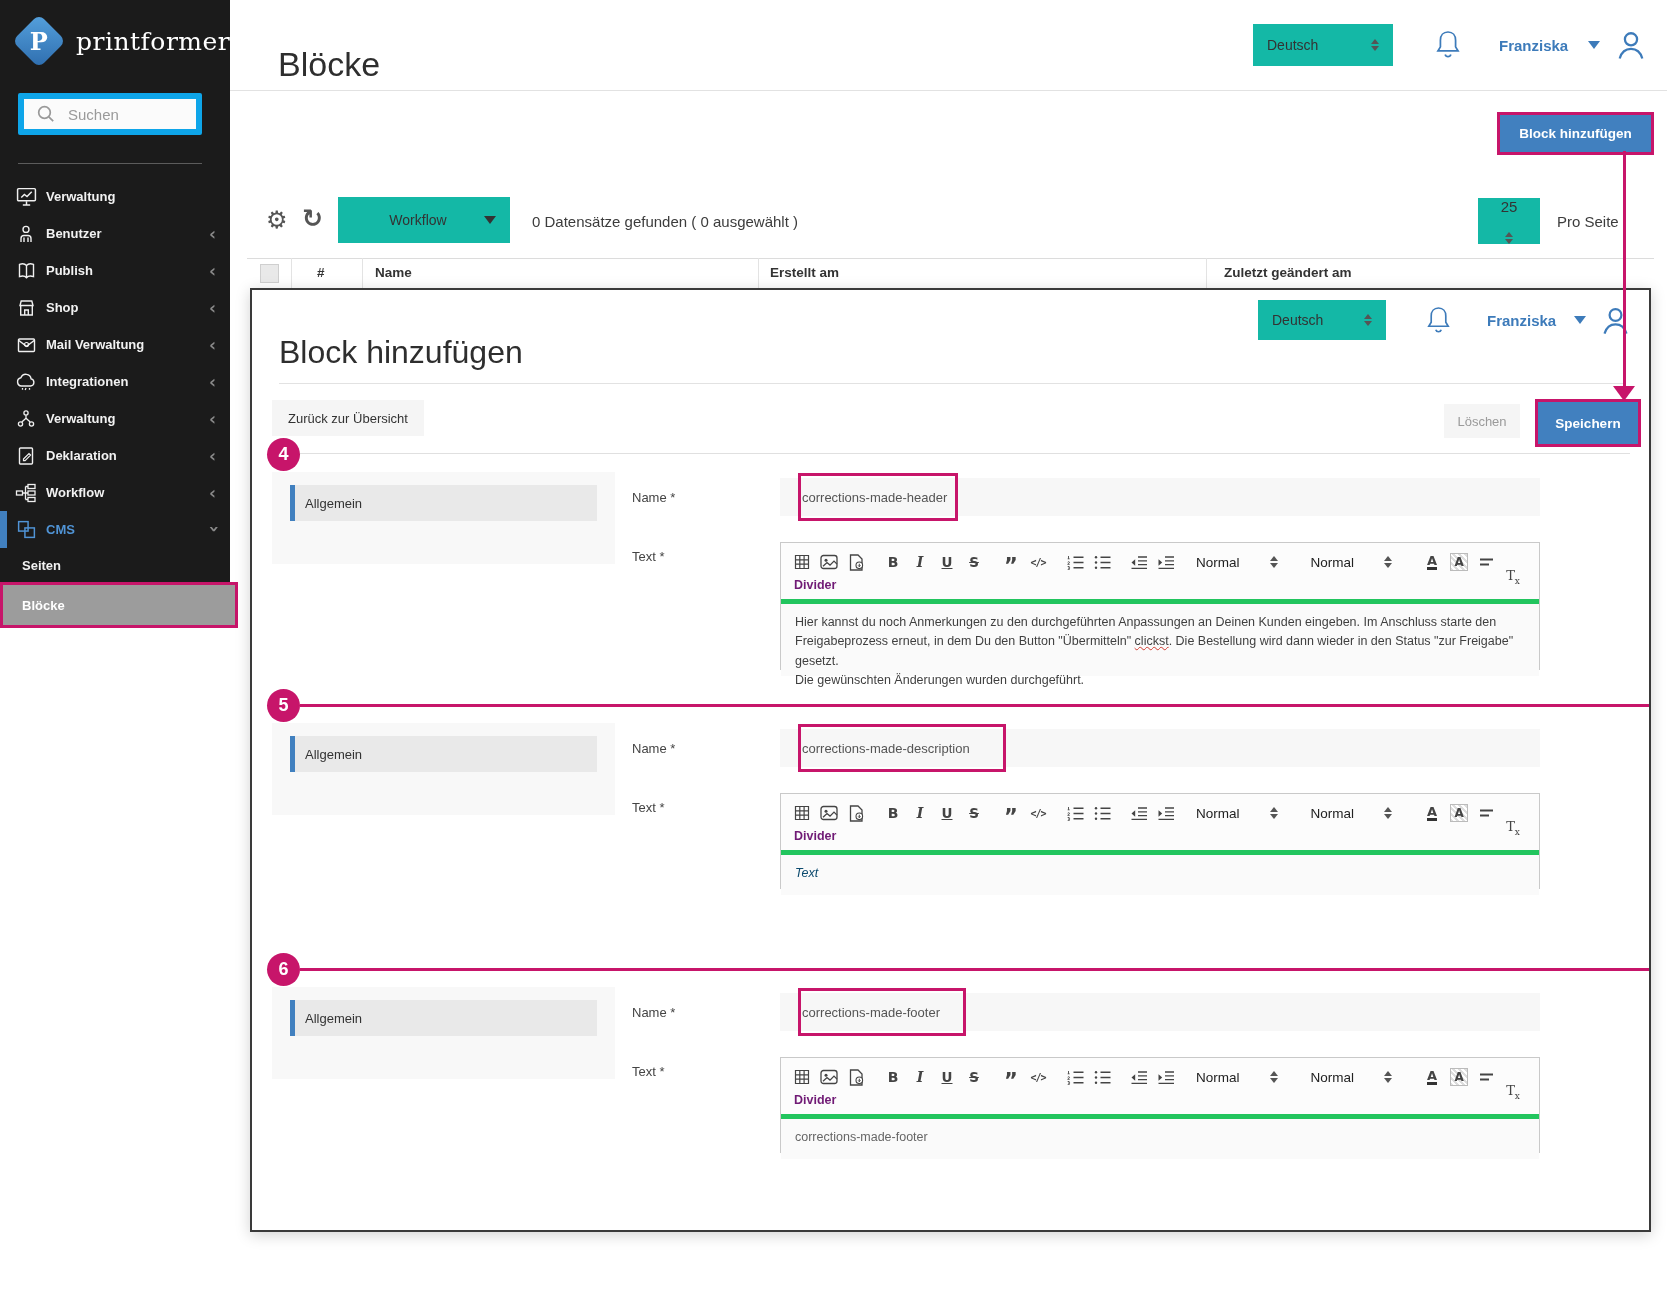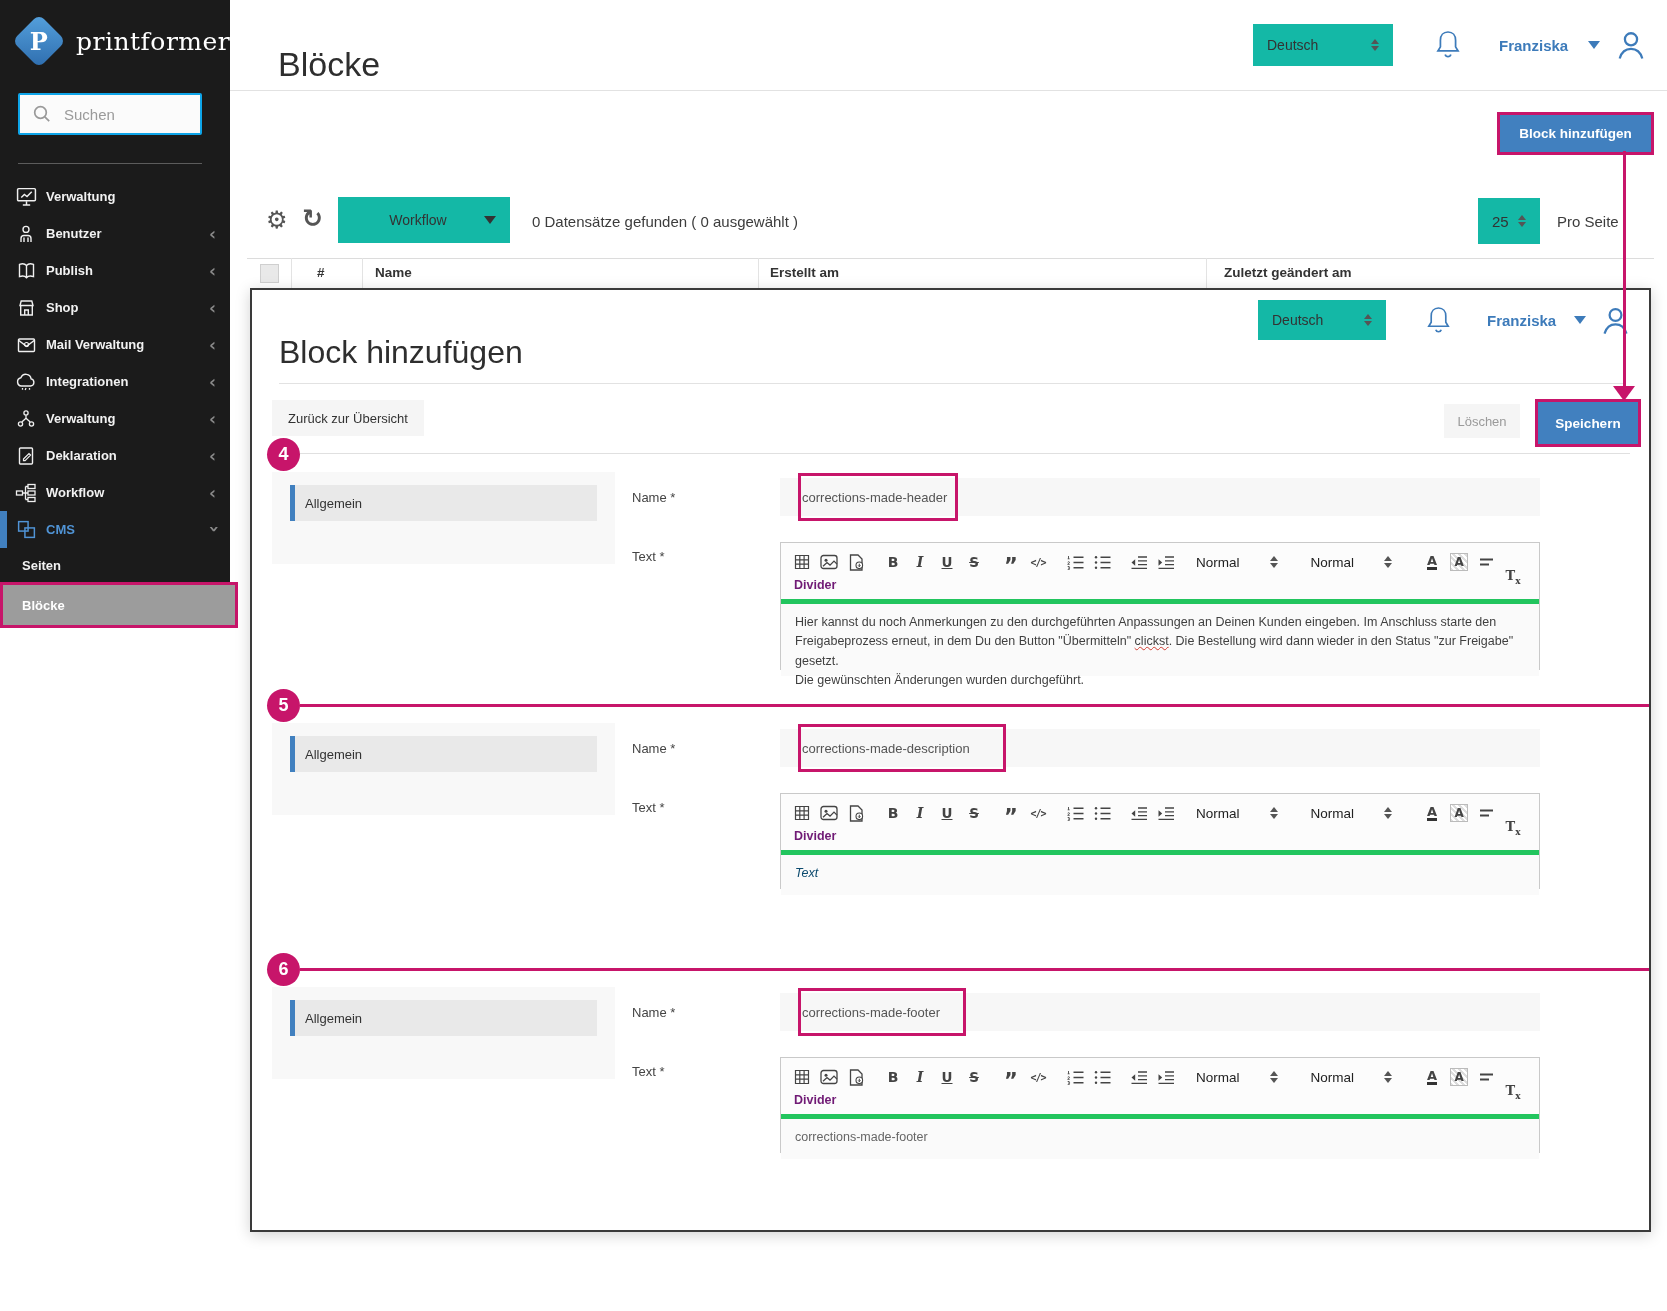--- a/index.html
+++ b/index.html
@@ -8,21 +8,21 @@
   .abs{position:absolute;}
 
   
   .sidebar{position:absolute;left:0;top:0;width:230px;height:628px;background:#1b1b1b;z-index:5;}
   .logo-row{position:absolute;left:16px;top:18px;display:flex;align-items:center;gap:14px;}
   .logo-diamond{width:38px;height:38px;border-radius:7px;transform:rotate(45deg);
     background:linear-gradient(135deg,#55a1dd,#2e6dae);display:flex;align-items:center;justify-content:center;margin:4px;}
   .logo-diamond span{transform:rotate(-45deg);color:#fff;font-family:"DejaVu Serif",serif;font-weight:bold;font-size:24px;}
   .logo-text{color:#fff;font-family:"DejaVu Serif",serif;font-size:25px;letter-spacing:.5px;}
   .search-box{position:absolute;left:18px;top:93px;width:184px;height:42px;background:#fbfbfb;
-    border:2px solid #0ea5e9;border-radius:2px;display:flex;align-items:center;gap:10px;padding:8px 12px;box-sizing:border-box;}
+    border:6px solid #0ea5e9;border-radius:2px;display:flex;align-items:center;gap:10px;padding:8px 12px;box-sizing:border-box;}
   .search-box input{border:none;outline:none;background:transparent;font-size:15px;color:#444;width:120px;
     font-family:"Liberation Sans",sans-serif;}
   .search-box input::placeholder{color:#9a9a9a;}
   .side-divider{position:absolute;left:18px;top:163px;width:184px;height:1px;background:#5c5c5c;}
   .side-menu{position:absolute;left:0;top:178px;width:230px;}
   .side-item{position:relative;height:37px;display:flex;align-items:center;color:#f2f2f2;font-size:13px;font-weight:bold;cursor:pointer;}
   .side-item .sicon{width:24px;margin-left:14px;margin-right:8px;display:flex;align-items:center;justify-content:center;}
   .side-item .chev{position:absolute;right:14px;color:#8a8a8a;font-size:17px;font-family:"DejaVu Sans",sans-serif;}
   .side-item.expanded .chev{transform:rotate(-90deg);top:8px;}
   .side-item.cms{color:#5094d6;}
@@ -50,21 +50,21 @@
   .add-btn-box{position:absolute;left:1497px;top:112px;width:151px;height:37px;}
   .btn-blue{background:#4180bf;color:#fff;border:none;font-size:13.5px;font-weight:bold;cursor:pointer;
     font-family:"Liberation Sans",sans-serif;width:100%;height:100%;}
   
   .icon-btn{background:none;border:none;cursor:pointer;color:#555;font-family:"DejaVu Sans",sans-serif;padding:0;}
   .gear{position:absolute;left:266px;top:206px;font-size:24px;}
   .refresh{position:absolute;left:302px;top:204px;font-size:25px;font-weight:bold;}
   .aktionen{position:absolute;left:338px;top:197px;width:172px;height:46px;font-size:14px;}
   .aktionen .dd{width:0;height:0;border-left:6px solid transparent;border-right:6px solid transparent;border-top:8px solid #333;}
   .results{position:absolute;left:532px;top:213px;font-size:15px;color:#3c3c3c;}
-  .perpage{position:absolute;left:1478px;top:198px;width:62px;height:46px;font-size:15px;}
+  .perpage{position:absolute;left:1478px;top:198px;width:62px;height:46px;font-size:15px;flex-direction:column;}
   .perpage-label{position:absolute;left:1557px;top:213px;font-size:15px;color:#3c3c3c;}
 
   
   .table-top{position:absolute;left:247px;top:258px;width:1407px;height:1px;background:#dcdcdc;}
   .th{position:absolute;top:265px;font-size:13.5px;font-weight:bold;color:#333;}
   .tsep{position:absolute;top:258px;width:1px;height:53px;background:#e3e3e3;}
   .tcheck{position:absolute;left:260px;top:264px;width:17px;height:17px;background:#e9e9e9;border:1px solid #cfcfcf;}
 
   
   .modal{position:absolute;left:250px;top:288px;width:1401px;height:944px;background:#fff;
@@ -99,21 +99,21 @@
   .tb-i.gapL{margin-left:10px;}
   .tb-i b{font-size:14px;}
   .tb-i .it{font-family:"DejaVu Serif",serif;font-style:italic;font-size:14px;font-weight:bold;}
   .tb-i .un{font-size:13.5px;text-decoration:underline;font-weight:bold;}
   .tb-i .st{font-size:13.5px;text-decoration:line-through;font-weight:bold;}
   .tb-i .qt{font-size:21px;font-weight:bold;line-height:10px;margin-top:8px;}
   .tb-i .cd{font-family:"DejaVu Sans Mono",monospace;font-size:10px;font-weight:bold;letter-spacing:-1px;}
   .tb-i .Aund{font-size:13px;font-weight:bold;border-bottom:3px solid #333;line-height:13px;}
   .tb-i .Ahatch{font-size:12px;font-weight:bold;padding:1px 3px;
     background:repeating-linear-gradient(45deg,#ddd 0 2px,#fff 2px 4px);border:1px solid #bbb;}
-  .tb-i .tx{font-family:"DejaVu Serif",serif;font-size:13px;font-weight:bold;margin-top:29px;}
+  .tb-i .tx{font-family:"DejaVu Serif",serif;font-size:13px;font-weight:normal;margin-top:29px;}
   .tb-i .tx sub{font-size:9px;}
   .tb-select{display:flex;align-items:center;gap:30px;font-size:13.5px;color:#222;cursor:pointer;margin:0 12px;}
   .tb-custom{padding:2px 13px 7px 13px;font-size:12.5px;font-weight:bold;color:#701a75;border-bottom:5px solid #22c55e;cursor:pointer;}
   .ed-content{background:#fafafa;padding:9px 14px;font-size:12.5px;color:#3f3f3f;line-height:1.55;box-sizing:border-box;}
   .ed-content .squiggle{text-decoration:underline;text-decoration-style:wavy;text-decoration-color:#d03a2f;text-decoration-thickness:1px;}
   .ed-content .ph{font-style:italic;color:#0c4a6e;}
   .ed-content .plain{color:#666;}
 
   
   .anno{z-index:30;}

